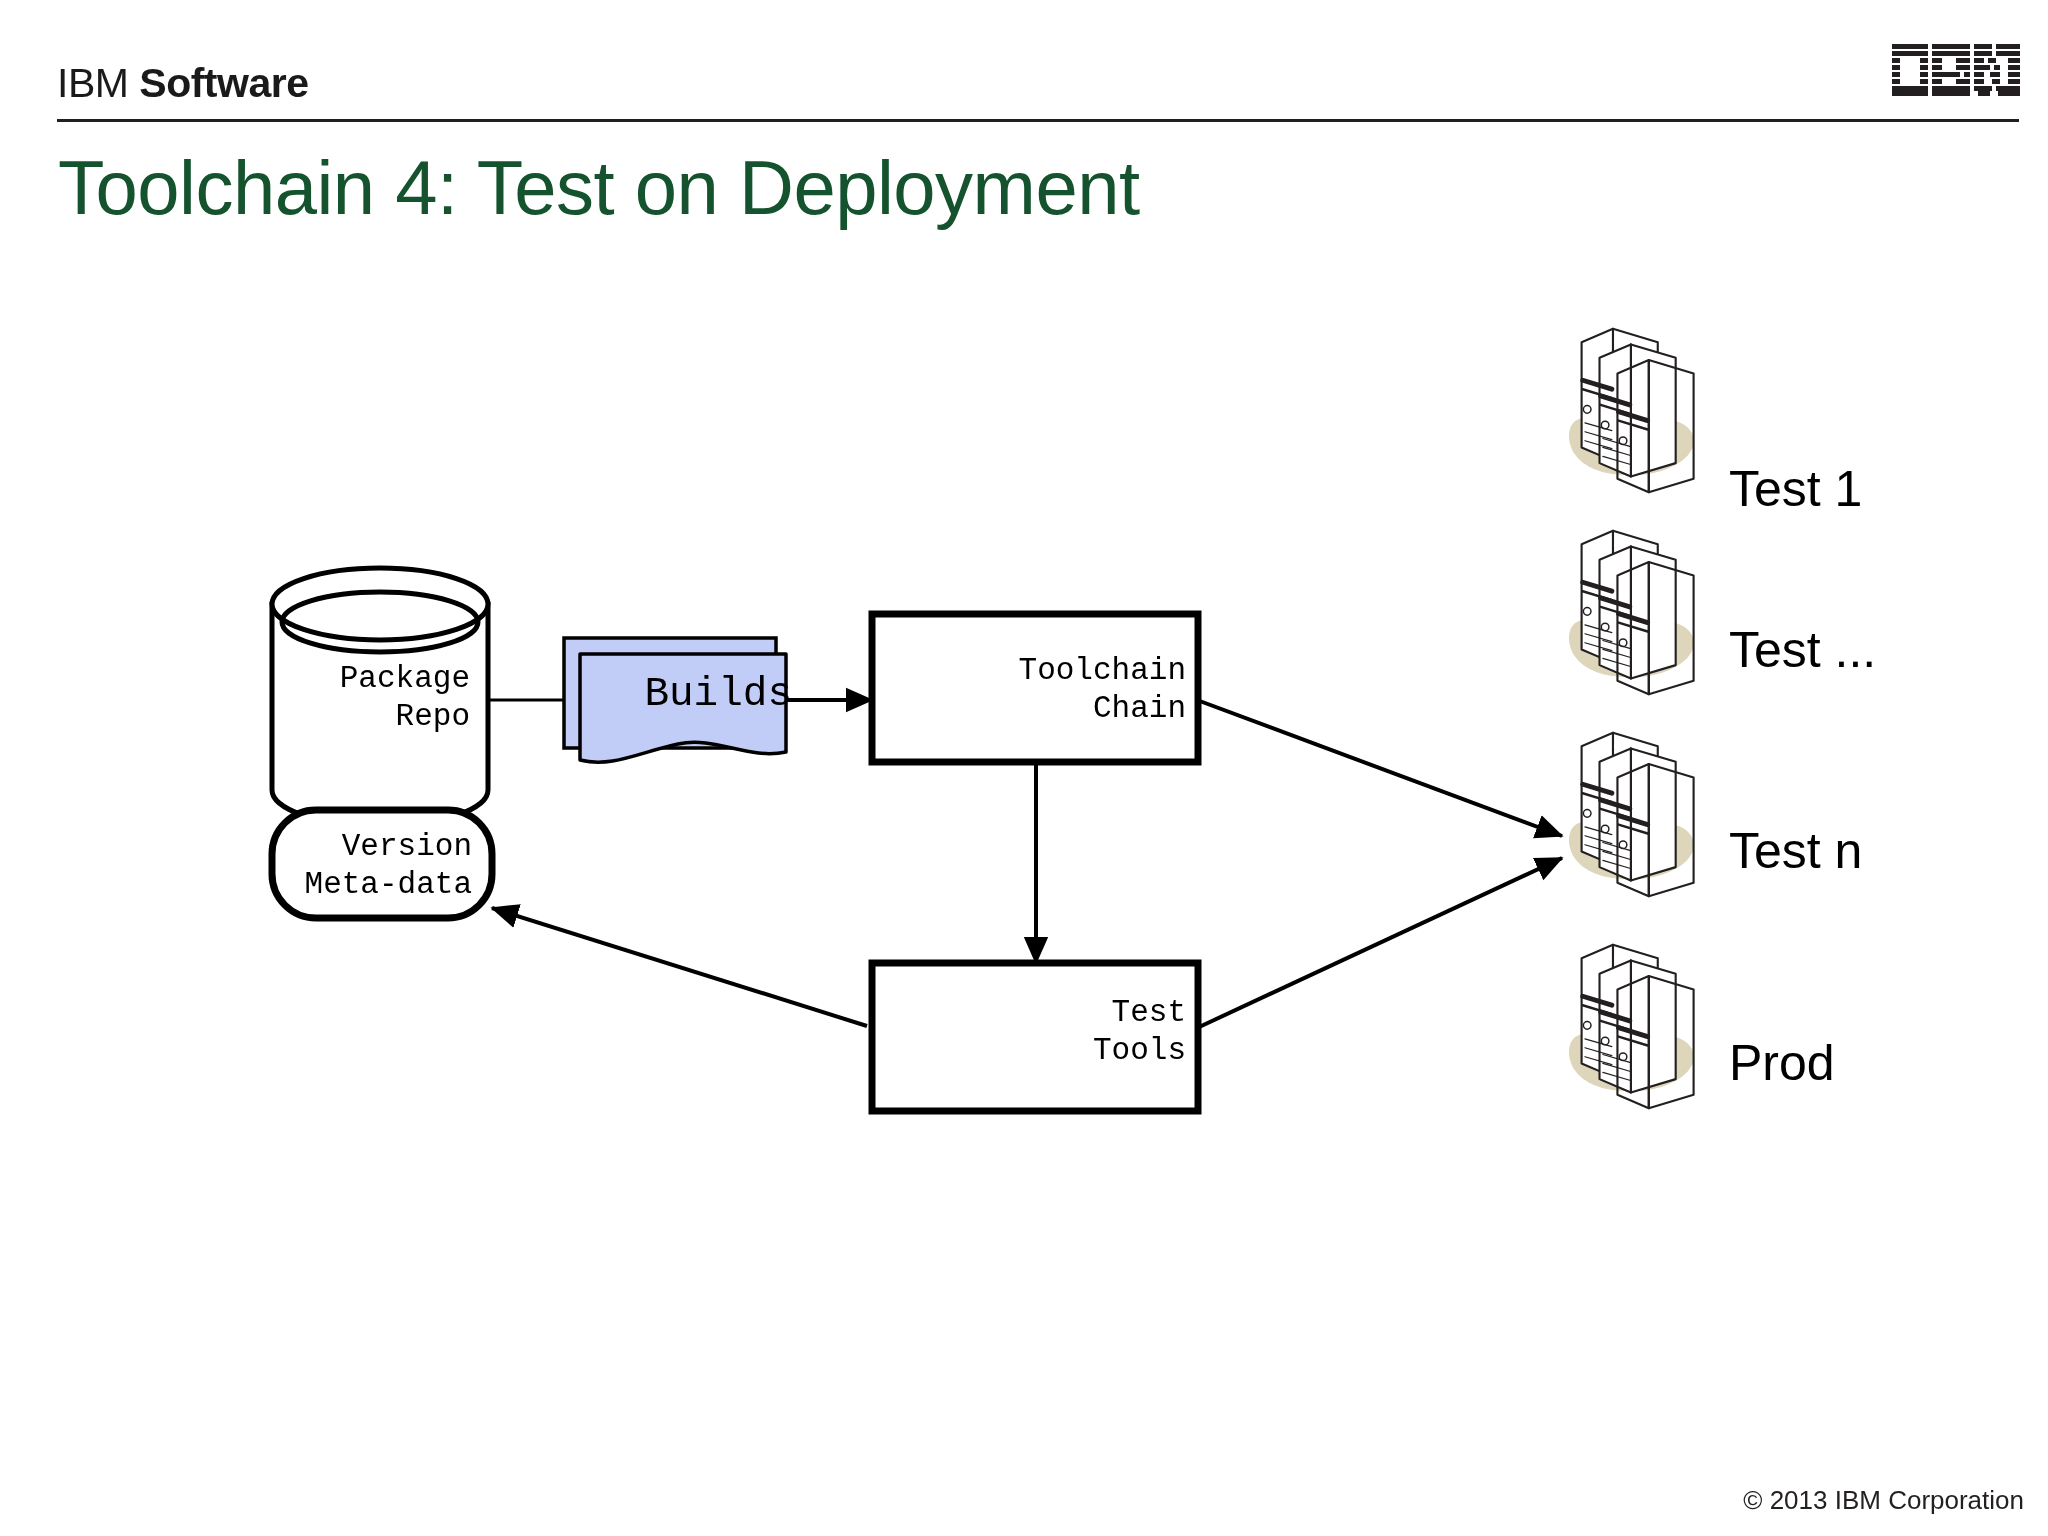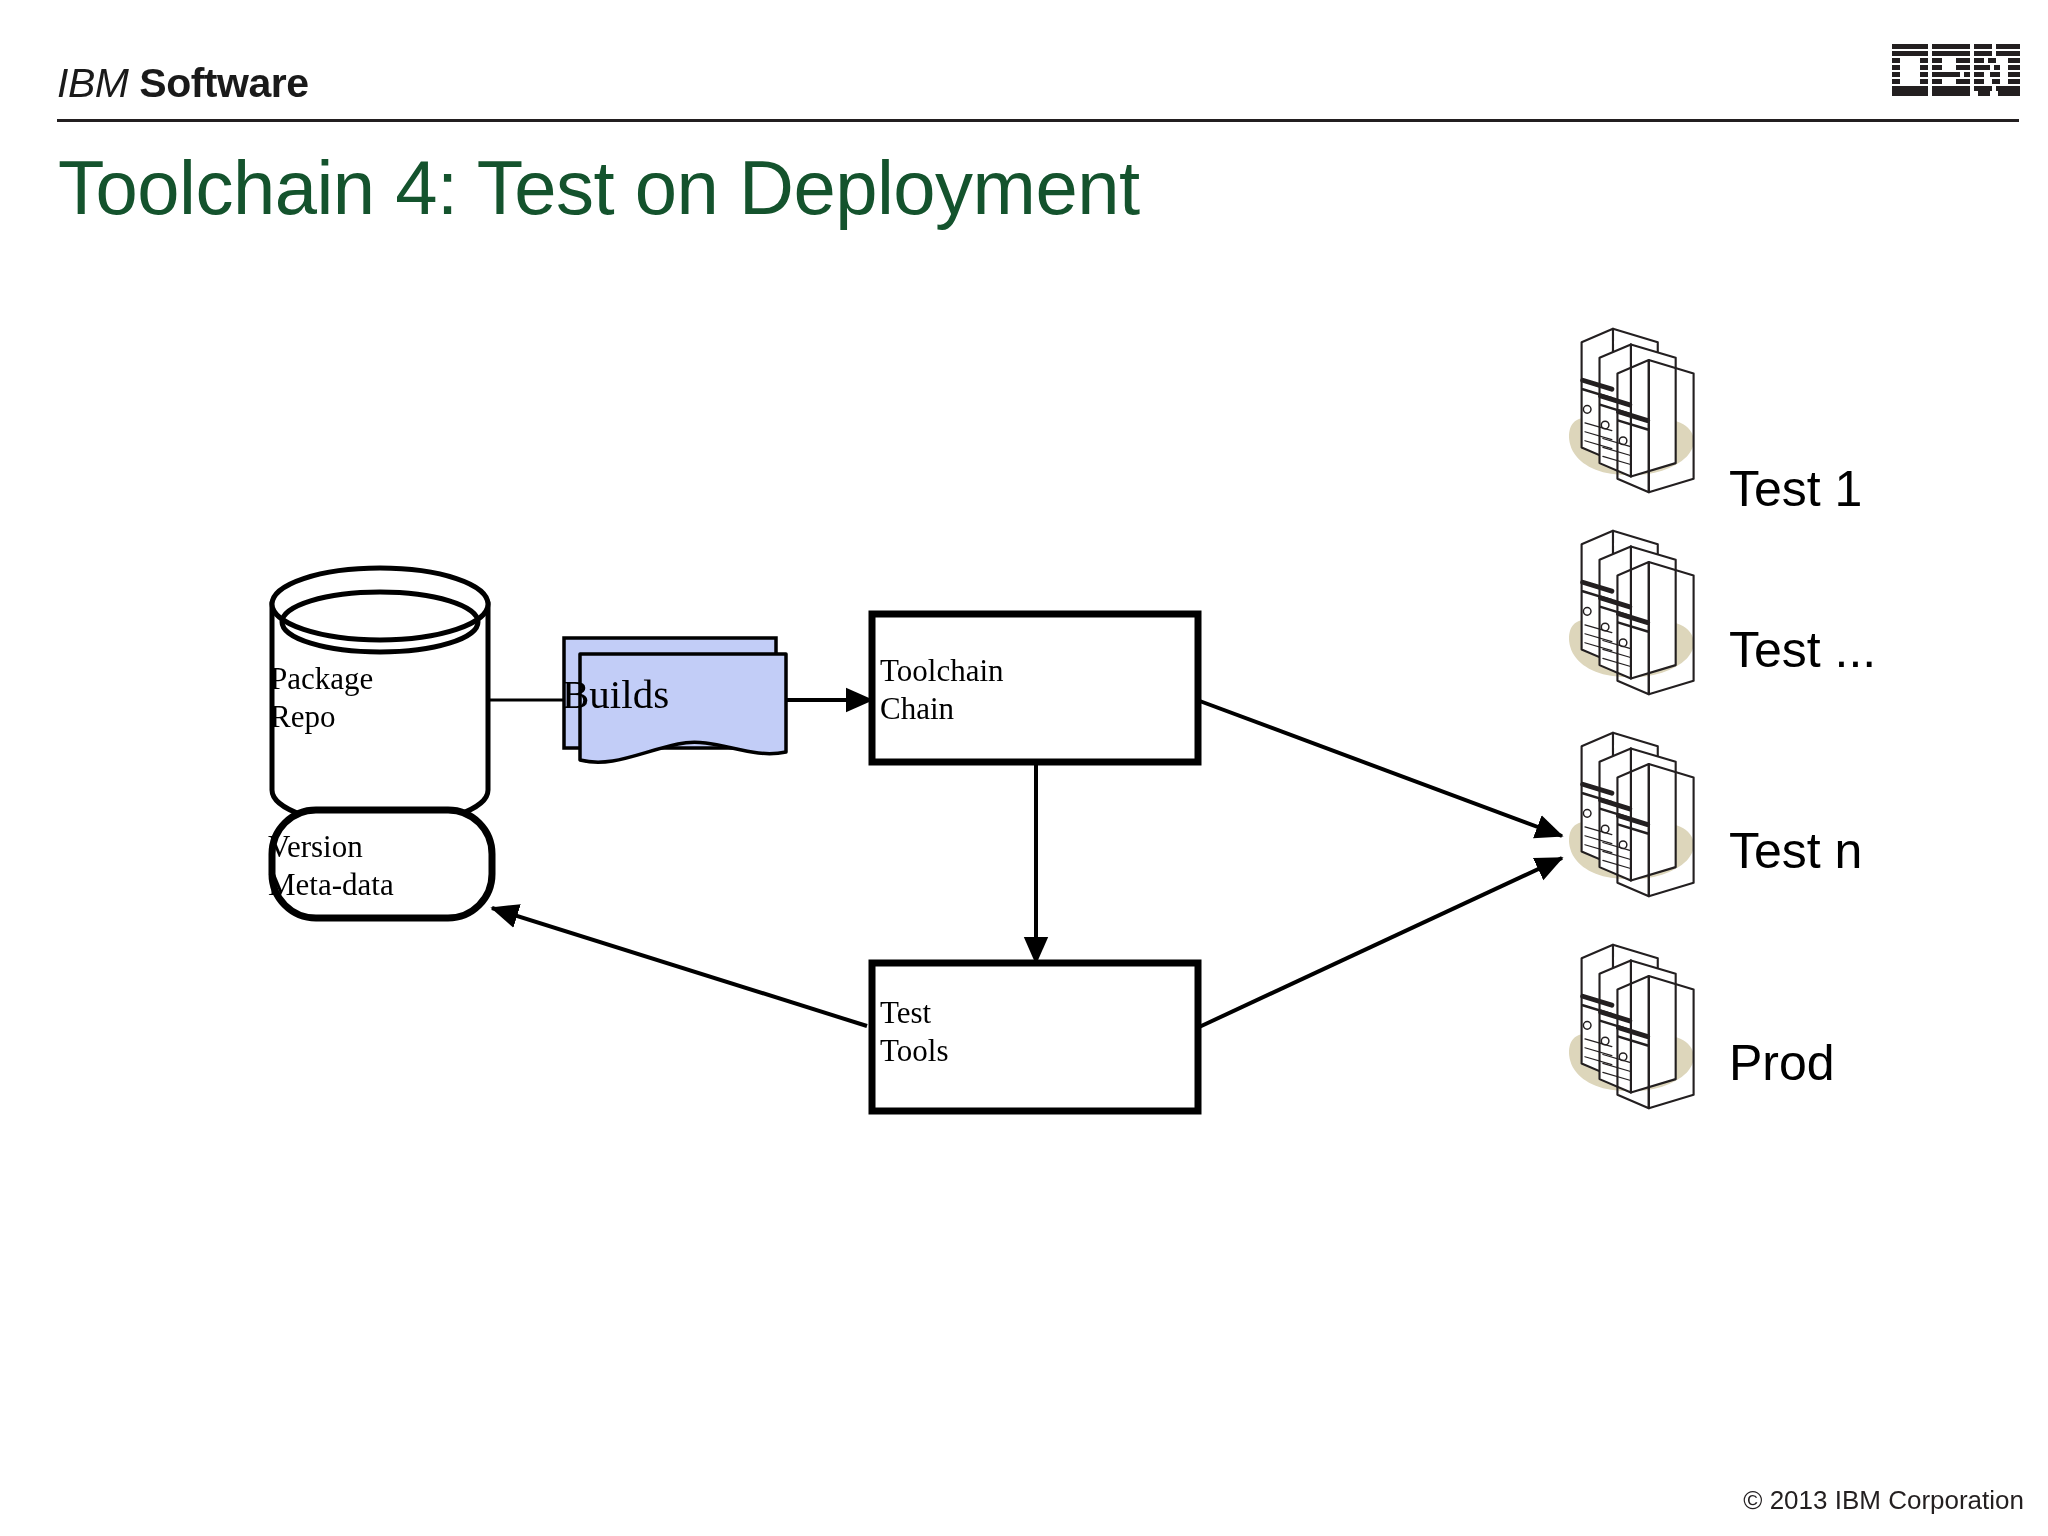--- a/index.html
+++ b/index.html
@@ -25,21 +25,21 @@
   }
   #brand-lockup {
     position: absolute;
     left: 57px;
     top: 60px;
     font-size: 41px;
     letter-spacing: -0.5px;
     color: #1a1a1a;
     white-space: nowrap;
   }
-  #brand-ibm { font-weight: 400; font-style: italic; }
+  #brand-ibm { font-weight: 400; }
   #brand-software { font-weight: 700; }
 
   #ibm-logo {
     position: absolute;
     right: 28px;
     top: 44px;
     width: 128px;
     height: 52px;
   }
 
@@ -70,26 +70,26 @@
     left: 0;
     top: 0;
     width: 2048px;
     height: 1536px;
     pointer-events: none;
   }
 
   
   .node-label {
     position: absolute;
-    text-align: left;
+    text-align: right;
     color: #000000;
     font-size: 31px;
     line-height: 1.24;
     white-space: pre-line;
-    font-family: Liberation Serif, serif;
+    font-family: Liberation Mono, monospace;
   }
   #label-package-repo { left: 270px; top: 660px; width: 200px; }
   #label-version-meta { left: 268px; top: 828px; width: 204px; }
   #label-builds {
     left: 562px; top: 672px; width: 230px;
     font-size: 41px; line-height: 1.1;
   }
   #label-deployment-chain { left: 880px; top: 652px; width: 306px; }
   #label-test-tools { left: 880px; top: 994px; width: 306px; }
 

